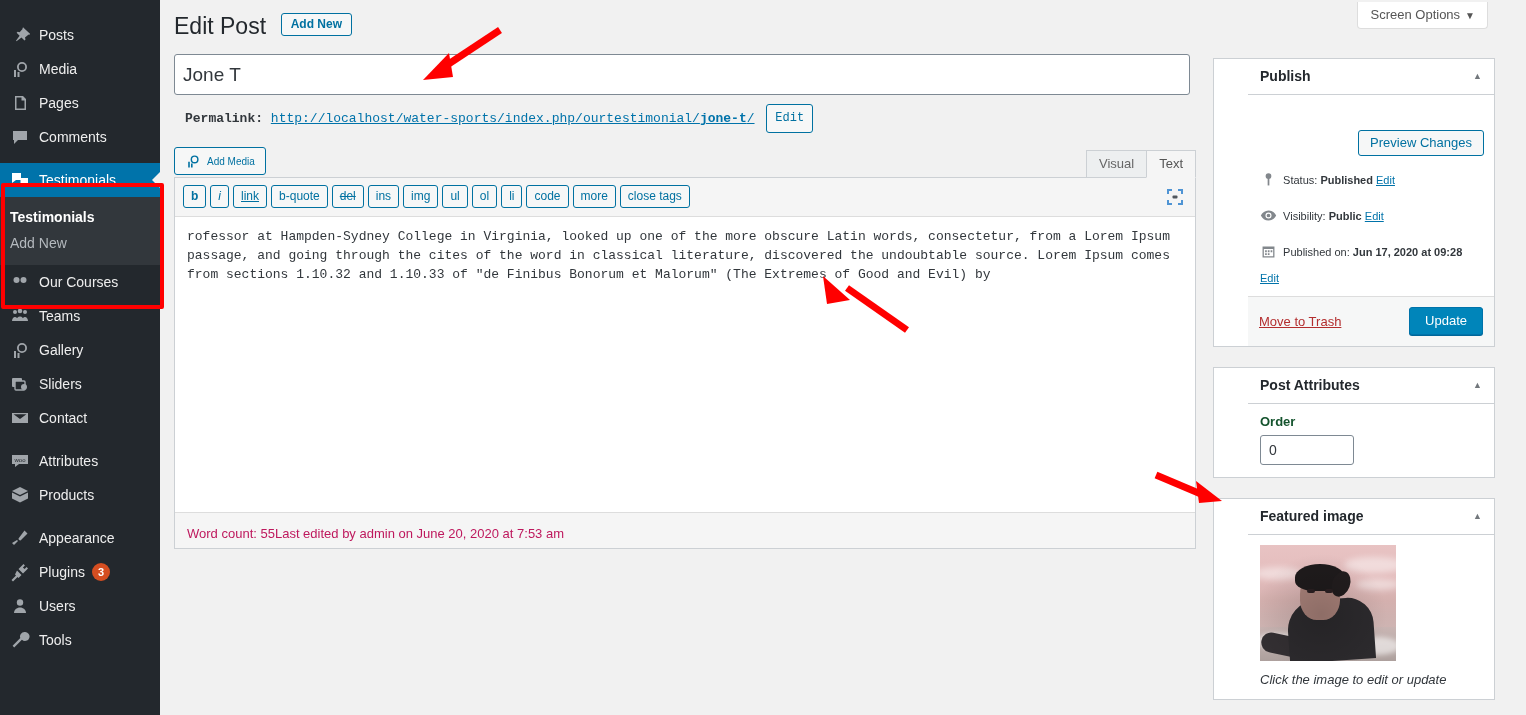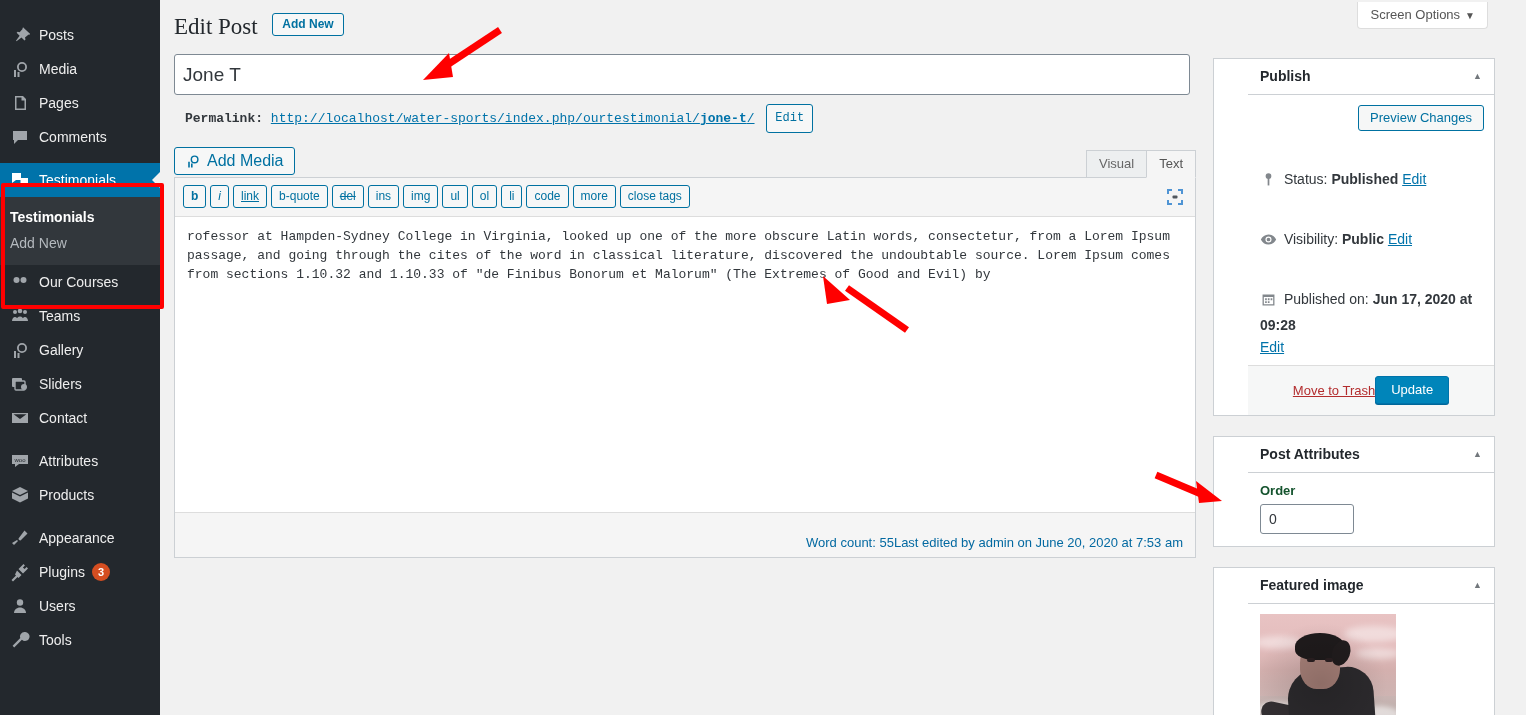--- a/index.html
+++ b/index.html
@@ -76,21 +76,21 @@
     padding: 5px 12px 6px 12px;
     font-size: 13px; color: #555; cursor: pointer;
   }
   #screen-options-btn .caret { font-size: 10px; margin-left: 5px; }
 
   
   #page-head { position: absolute; left: 14px; top: 12px; }
   h1#page-title {
     display: inline-block; margin: 0; padding: 0;
     font-size: 23px; font-weight: 400; color: #23282d;
-    line-height: 29px; vertical-align: middle; font-family: Liberation Serif, serif;
+    line-height: 29px; vertical-align: middle;
   }
   #add-new-btn {
     display: inline-block; vertical-align: middle;
     margin-left: 11px; position: relative; top: -2px;
     padding: 3px 9px 4px 9px;
     border: 1px solid #0071a1; border-radius: 3px;
     background: #f6f7f7; color: #0071a1;
     font-size: 12px; font-weight: bold; cursor: pointer;
   }
 
@@ -118,21 +118,21 @@
     font-size: 12px; cursor: pointer; vertical-align: middle;
   }
 
   
   #wp-content-media-buttons { margin-top: 14px; position: relative; height: 30px;}
   #insert-media-button {
     display: inline-flex; align-items: center;
     padding: 0 10px; height: 28px;
     border: 1px solid #0071a1; border-radius: 3px;
     background: #f6f7f7; color: #0071a1;
-    font-size: 16px; cursor: pointer;
+    font-size: 10px; cursor: pointer;
   }
   #insert-media-button svg { width: 16px; height: 16px; fill: #0071a1; margin-right: 6px;}
   .editor-tabs { position: absolute; right: 0; bottom: -1px; }
   .editor-tab {
     display: inline-block; margin-left: -1px;
     padding: 5px 12px 6px 12px;
     border: 1px solid #ccd0d4;
     background: #edeff0; color: #666;
     font-size: 13px; cursor: pointer;
   }
@@ -162,23 +162,23 @@
 
   #content-area {
     height: 295px; padding: 10px 12px;
     font-family: "Liberation Mono", monospace;
     font-size: 13px; line-height: 19px; color: #32373c;
     white-space: pre-wrap; background: #fff;
     overflow: hidden;
   }
   #post-status-info {
     border-top: 1px solid #ddd; background: #f5f5f5;
-    display: flex; justify-content: flex-end;
-    padding: 22px 12px 7px 12px;
-    font-size: 13px; color: #0369a1;
+    display: flex; justify-content: flex-start;
+    padding: 13px 12px 7px 12px;
+    font-size: 13px; color: #be185d;
   }
 
   
   #postbox-container { position: absolute; right: 31px; top: 58px; width: 282px; }
   .postbox {
     background: #fff; border: 1px solid #ccd0d4;
     margin-bottom: 20px;
     padding-left: 34px;
   }
   .postbox-header {
@@ -189,30 +189,30 @@
   .postbox-header h2 { margin: 0; font-size: 14px; font-weight: bold; color: #23282d; }
   .toggle-indicator { color: #72777c; font-size: 9px; cursor: pointer; }
   .inside { padding: 10px 12px 12px 12px; }
 
   #minor-publishing-actions { text-align: right; padding: 10px 10px 10px 10px; }
   #preview-changes {
     display: inline-block;
     padding: 4px 11px 5px 11px;
     border: 1px solid #0071a1; border-radius: 3px;
     background: #f6f7f7; color: #0071a1;
-    font-size: 13px; cursor: pointer;
-  }
-  .misc-pub { padding: 3px 12px 7px 12px; font-size: 14px; line-height: 22px; color:#32373c;margin-top:24px;}
+    font-size: 13px; cursor: pointer; margin-top: 25px;
+  }
+  .misc-pub { padding: 3px 12px 7px 12px; font-size: 11px; line-height: 22px; color:#32373c;}
   .misc-pub .mp-icon { display:inline-block; width: 20px; vertical-align: -4px; color:#82878c;}
   .misc-pub .mp-icon svg { width: 17px; height: 17px; fill: #82878c; }
   .misc-pub b { font-weight: bold; }
   .edit-link { color: #0073aa; text-decoration: underline; cursor: pointer; }
   #major-publishing-actions {
     border-top: 1px solid #ddd; background: #f6f7f7;
-    display: flex; align-items: center; justify-content: center;
+    display: flex; align-items: center; justify-content: space-between;
     padding: 10px 11px 11px 11px;
   }
   #delete-link { color: #b32d2e; text-decoration: underline; font-size: 13px; cursor: pointer; }
   #publish-btn {
     padding: 5px 15px 6px 15px;
     background: #0085ba; border: 1px solid #0073aa; border-radius: 3px;
     color: #fff; font-size: 13px; font-weight: 400; cursor: pointer;
     box-shadow: 0 1px 0 #006799;
   }
 

